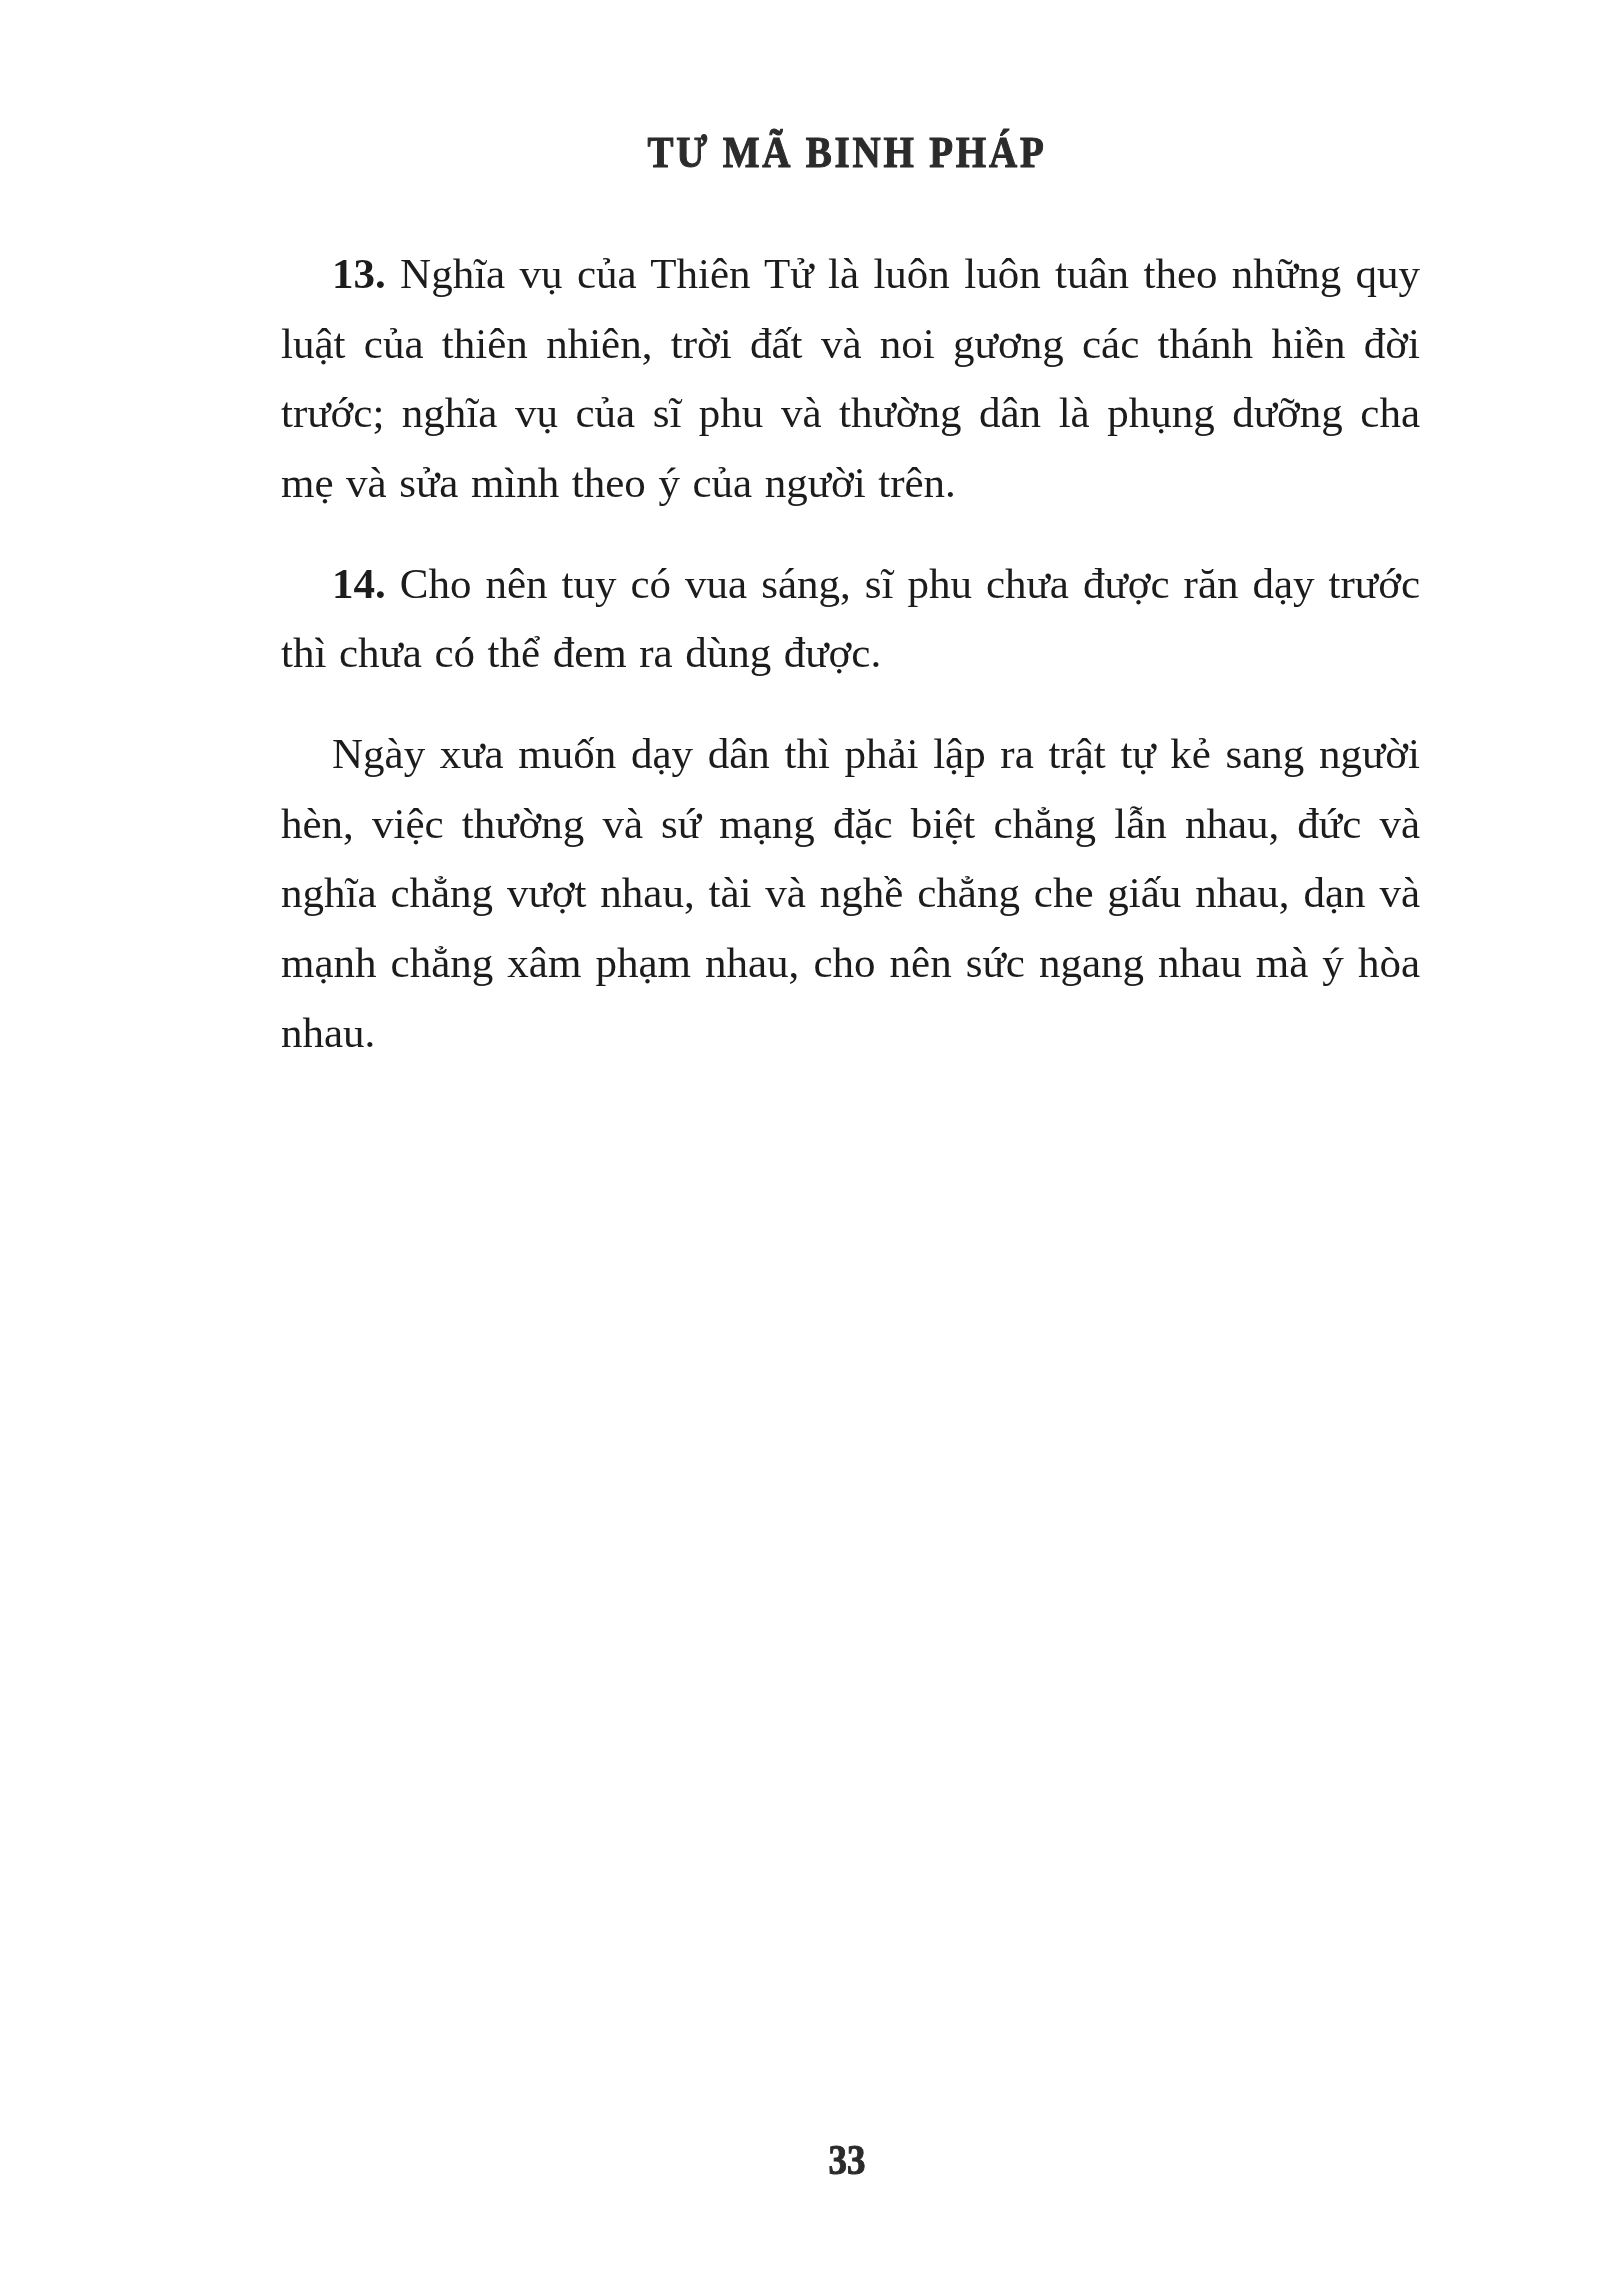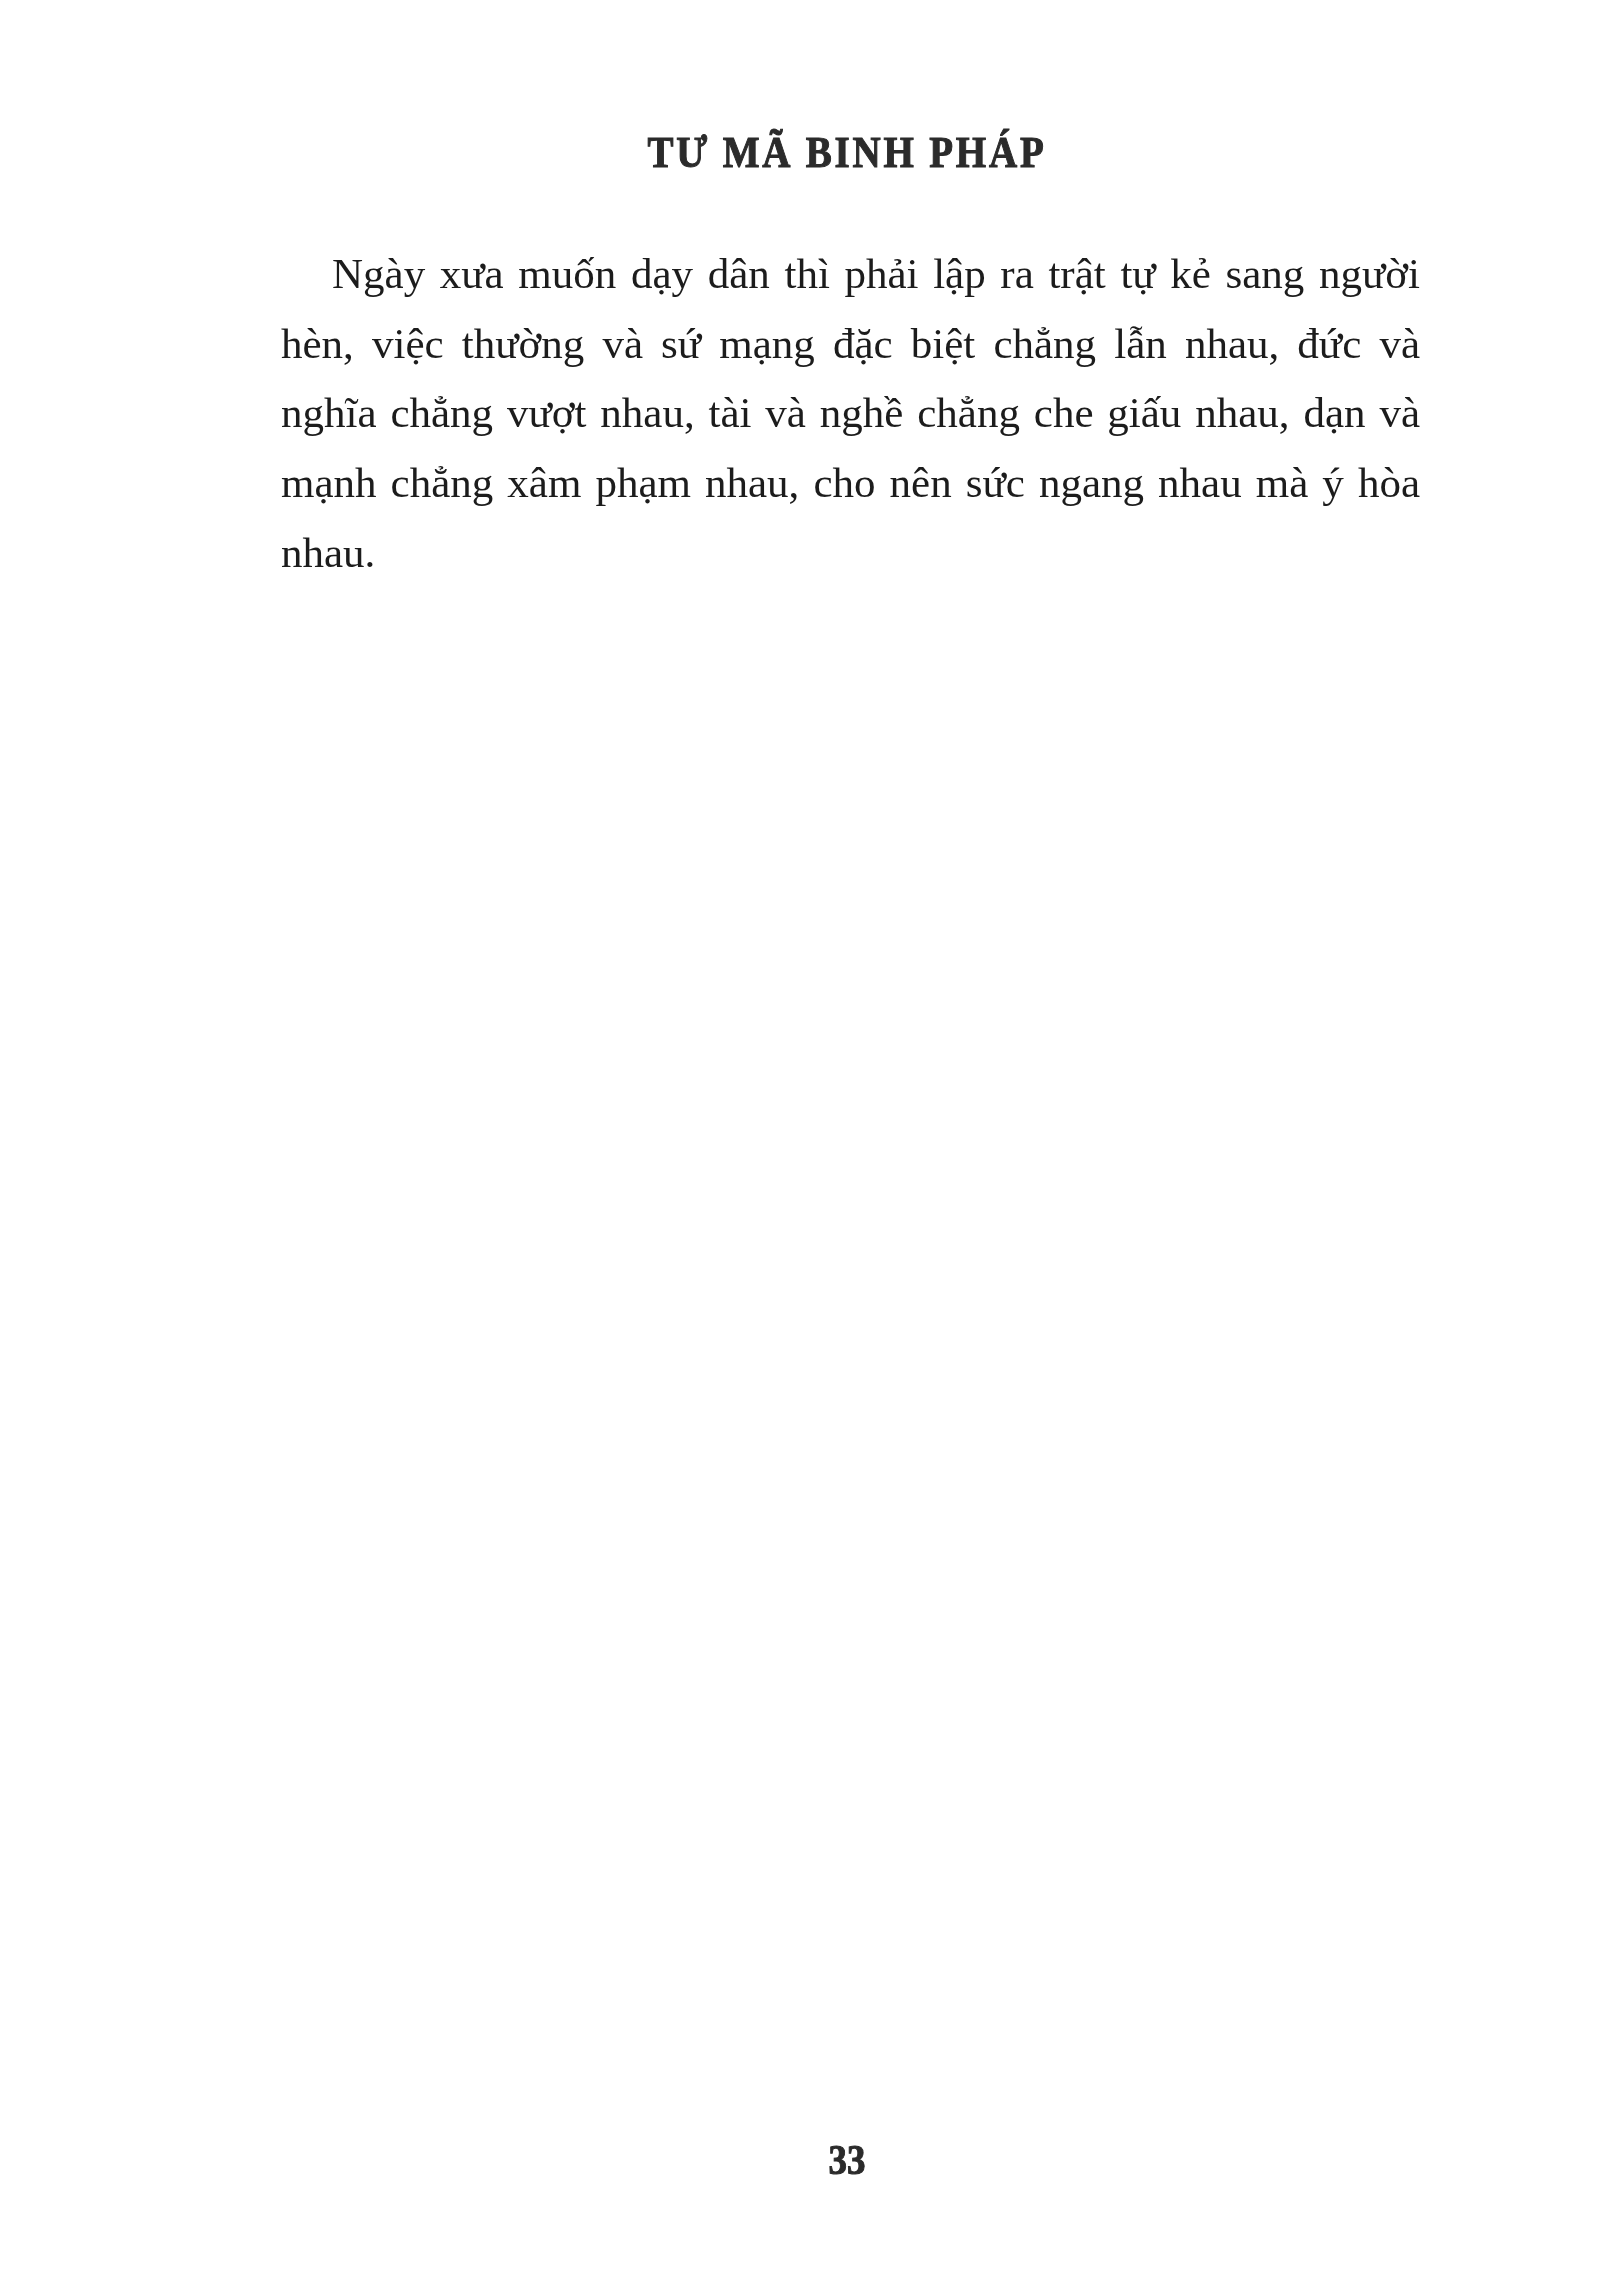--- a/index.html
+++ b/index.html
@@ -66,21 +66,23 @@
 </style>
 </head>
 <body>
 
 <div class="page">
 
   <div class="running-head">TƯ MÃ BINH PHÁP</div>
 
   <div class="body-text">
 
+    <p class="para"><span class="num">13.</span><span> Nghĩa vụ của Thiên Tử là luôn luôn tuân theo những quy luật của thiên nhiên, trời đất và noi gương các thánh hiền đời trước; nghĩa vụ của sĩ phu và thường dân là phụng dưỡng cha mẹ và sửa mình theo ý của người trên.</span></p>
 
+    <p class="para"><span class="num">14.</span><span> Cho nên tuy có vua sáng, sĩ phu chưa được răn dạy trước thì chưa có thể đem ra dùng được.</span></p>
 
     <p class="para"><span class="num"></span><span>Ngày xưa muốn dạy dân thì phải lập ra trật tự kẻ sang người hèn, việc thường và sứ mạng đặc biệt chẳng lẫn nhau, đức và nghĩa chẳng vượt nhau, tài và nghề chẳng che giấu nhau, dạn và mạnh chẳng xâm phạm nhau, cho nên sức ngang nhau mà ý hòa nhau.</span></p>
 
   </div>
 
   <div class="page-number">33</div>
 
 </div>
 
 

